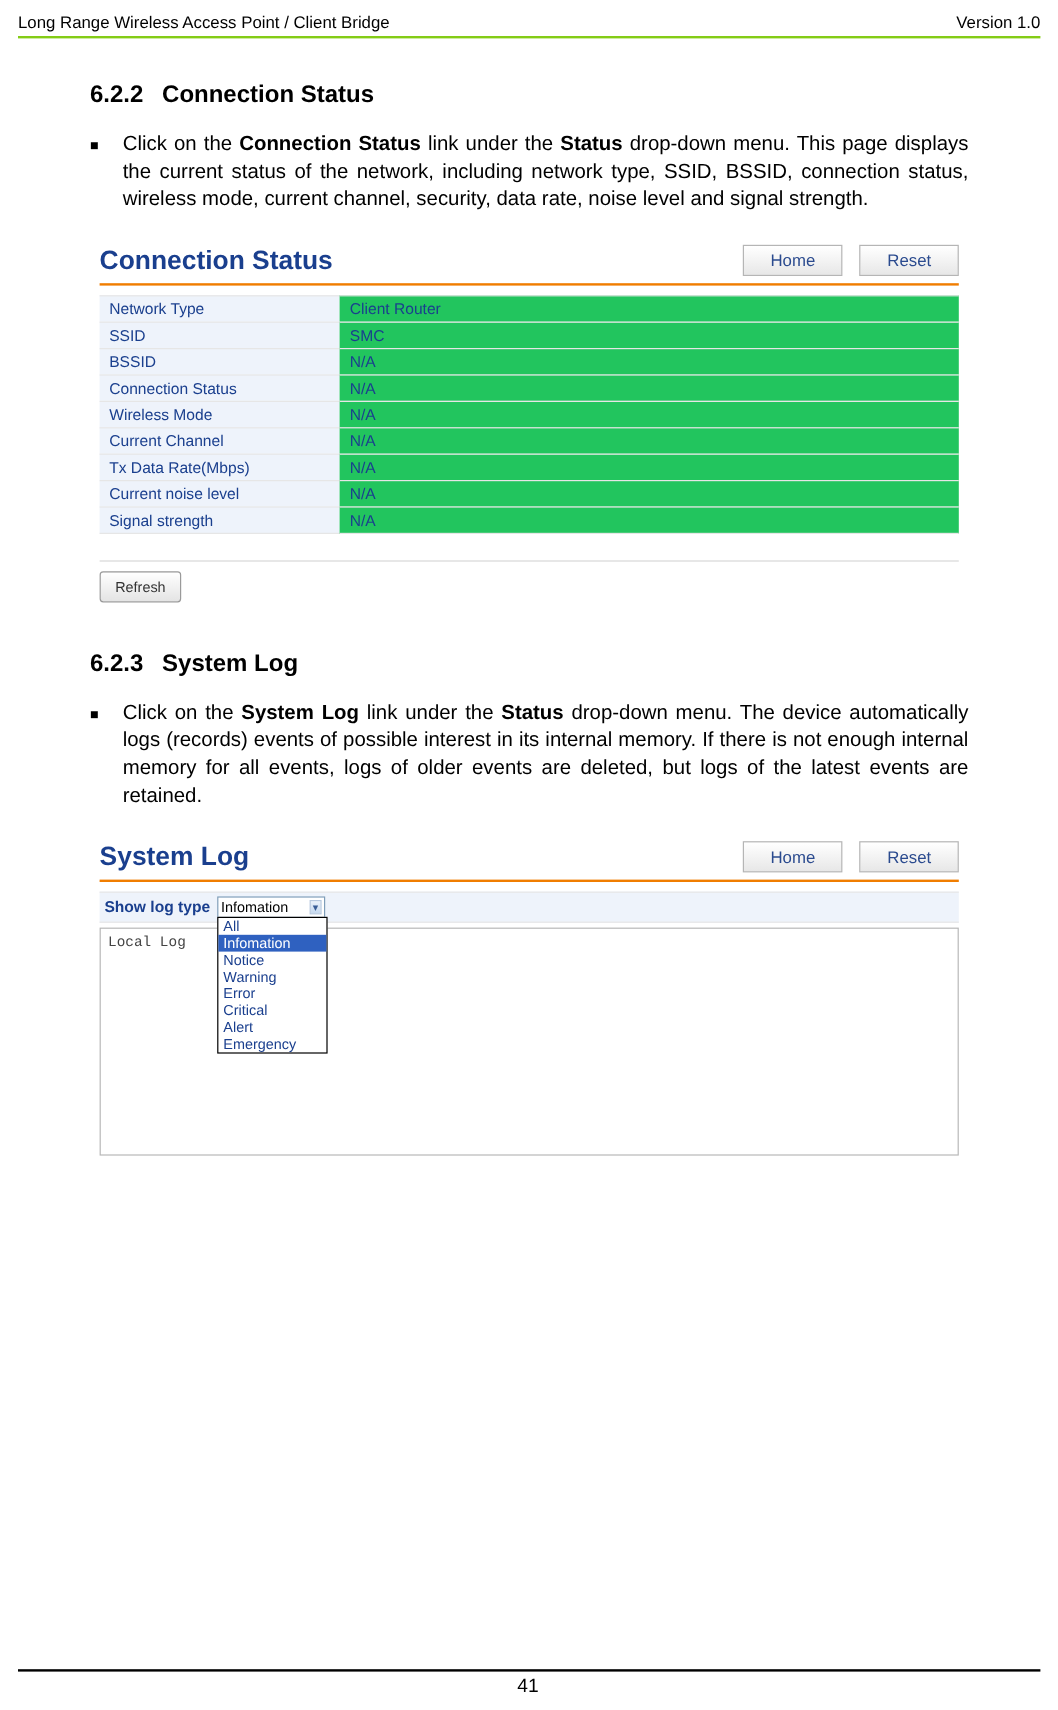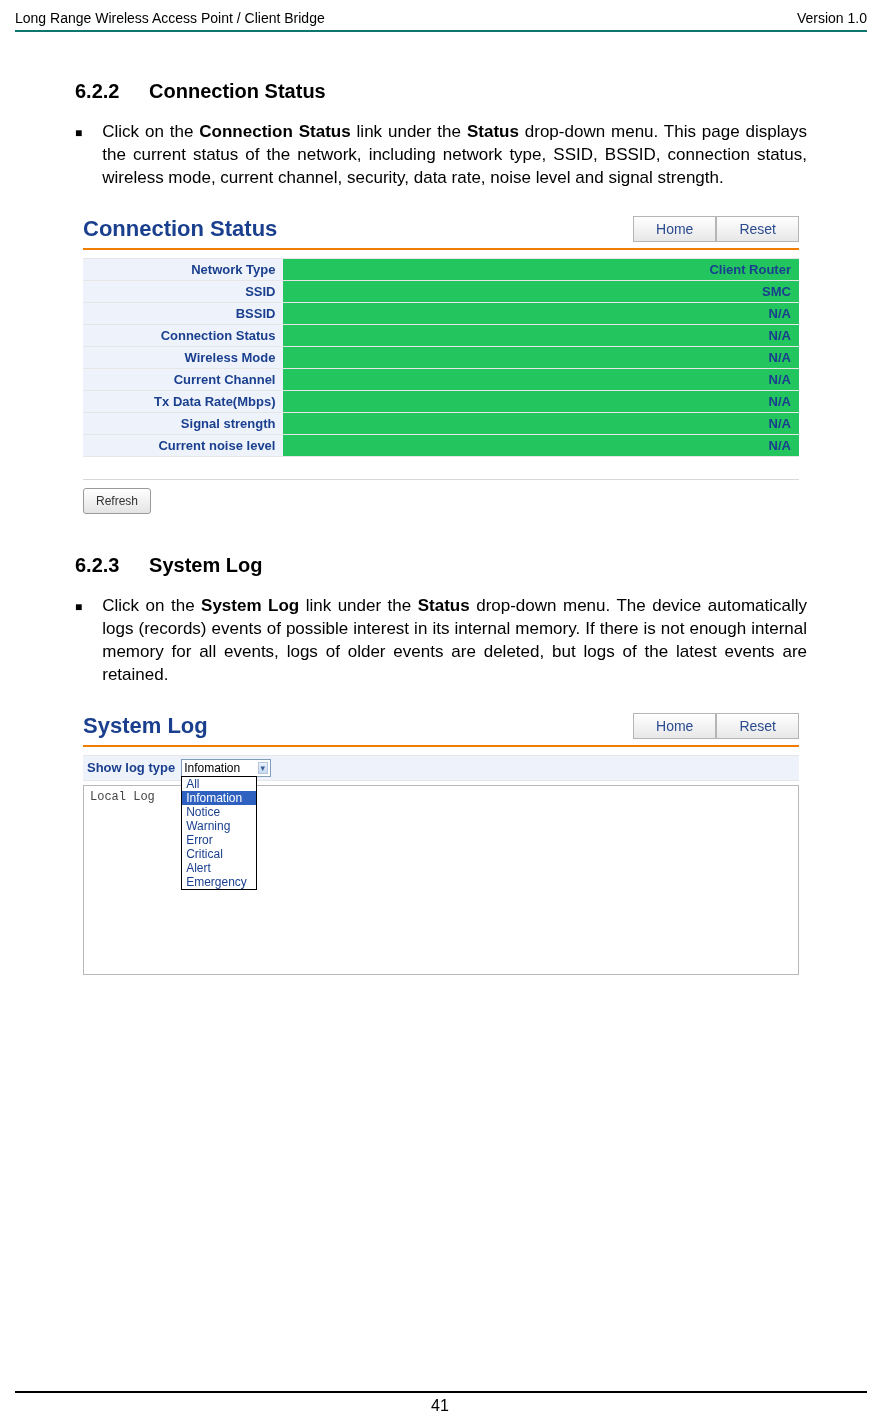--- a/index.html
+++ b/index.html
@@ -11,31 +11,31 @@
       margin: 0 auto;
       padding: 10px 15px;
       display: flex;
       flex-direction: column;
       min-height: 1425px;
     }
     .header-runner {
       display: flex;
       justify-content: space-between;
       font-size: 14px;
-      border-bottom: 2px solid #0f766e;
+      border-bottom: 2px solid #84cc16;
       padding-bottom: 4px;
-      margin-bottom: 38px;
+      margin-bottom: 26px;
     }
     .content { flex: 1; padding: 0 60px; }
     .section-head {
       font-size: 20px;
       font-weight: bold;
       margin: 10px 0 18px 0;
     }
-    .section-num { display: inline-block; margin-right: 24px; }
+    .section-num { display: inline-block; margin-right: 10px; }
     .bullet-para {
       display: flex;
       font-size: 17px;
       line-height: 1.35;
       text-align: justify;
       margin-bottom: 22px;
     }
     .bullet-mark { margin-right: 20px; font-size: 12px; padding-top: 4px; }
     .panel {
       background: #fff;
@@ -49,40 +49,39 @@
       align-items: center;
       border-bottom: 2px solid #f07d00;
       padding: 4px 0 6px 0;
       margin-bottom: 8px;
     }
     .panel-title {
       font-size: 22px;
       font-weight: bold;
       color: #1a3f8e;
     }
-    .pbtn-row { display: flex; }
+    .pbtn-row { display: flex; gap: 14px; }
     .pbtn {
       background: linear-gradient(#ffffff, #e7e7e7);
       border: 1px solid #b5b5b5;
       color: #2b4b8f;
       font-size: 14px;
       padding: 4px 22px;
       font-family: inherit;
     }
     .status-table {
       width: 100%;
       border-collapse: separate;
       border-spacing: 0;
       font-size: 13px;
     }
     .status-table td {
       border-top: 1px solid #e6e6e6;
       padding: 3px 8px;
-      font-weight: bold;
-      text-align: right;
+      font-weight: normal;
     }
     .stlabel {
       background: #eef3fb;
       color: #1a3f8e;
       width: 28%;
     }
     .stval {
       background: #22c55e;
       color: #1a3f8e;
     }
@@ -134,21 +133,21 @@
       padding: 0 2px;
       font-size: 9px;
       color: #3a5e97;
     }
     .dropdown {
       position: absolute;
       top: 17px; left: 0;
       border: 1px solid #000;
       background: #fff;
       font-size: 12px;
-      width: 76px;
+      width: 92px;
       z-index: 2;
     }
     .dropdown div { padding: 0 4px; }
     .dropdown .selected { background: #2f61c0; color: #fff; }
     .log-area {
       border: 1px solid #b8b8b8;
       min-height: 190px;
       padding: 4px 6px;
       font-family: Liberation Mono, monospace;
       font-size: 12px;
@@ -213,25 +212,25 @@
           </tr>
       <tr>
             <td class="stlabel">Current Channel</td>
             <td class="stval">N/A</td>
           </tr>
       <tr>
             <td class="stlabel">Tx Data Rate(Mbps)</td>
             <td class="stval">N/A</td>
           </tr>
       <tr>
+            <td class="stlabel">Current noise level</td>
+            <td class="stval">N/A</td>
+          </tr>
+      <tr>
             <td class="stlabel">Signal strength</td>
-            <td class="stval">N/A</td>
-          </tr>
-      <tr>
-            <td class="stlabel">Current noise level</td>
             <td class="stval">N/A</td>
           </tr>
     </tbody>
       </table>
     <hr class="divider">
     <button class="refresh-btn">Refresh</button>
   </div>
 
   <div class="section-head">
     <span class="section-num">6.2.3</span>

